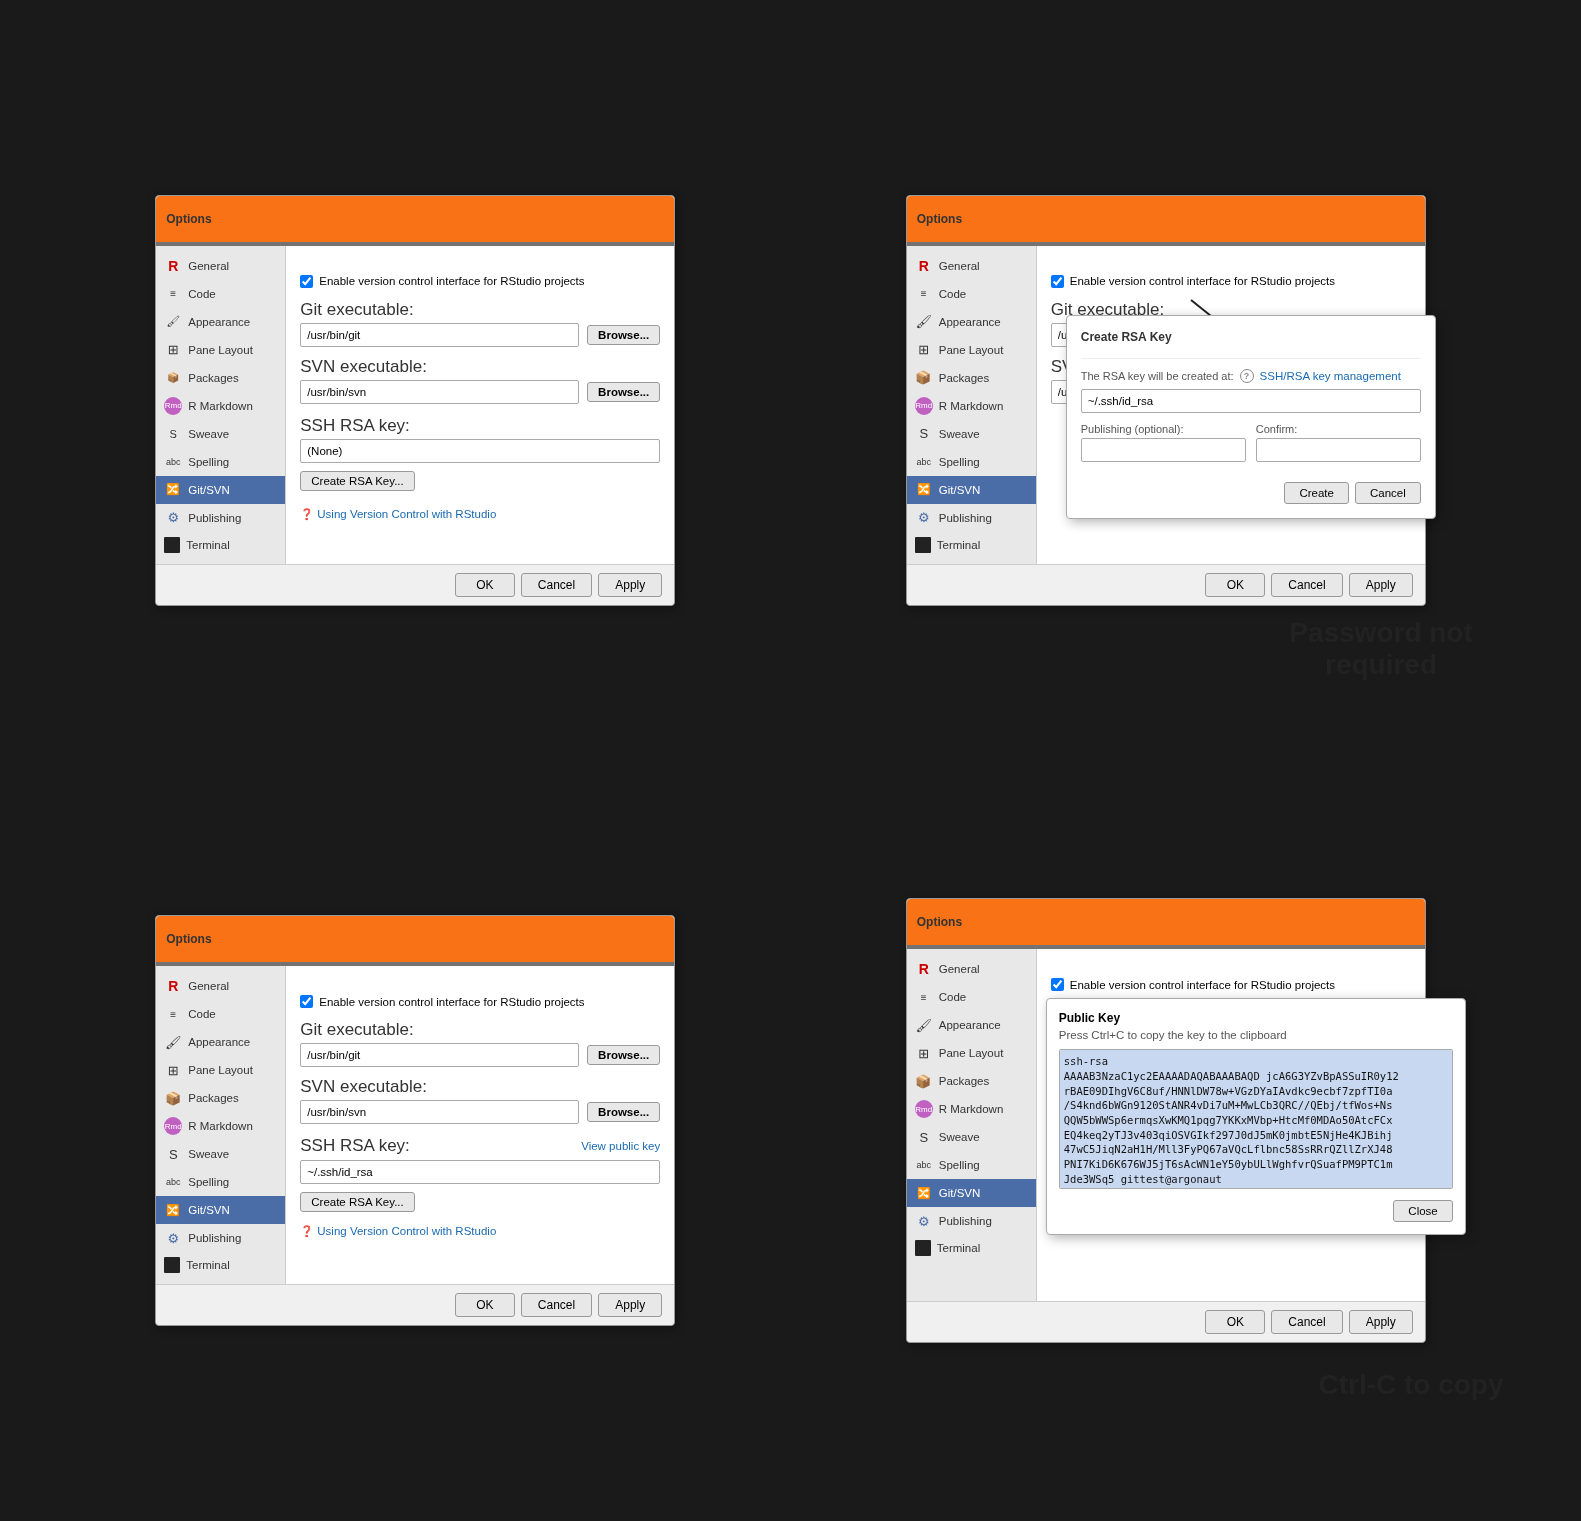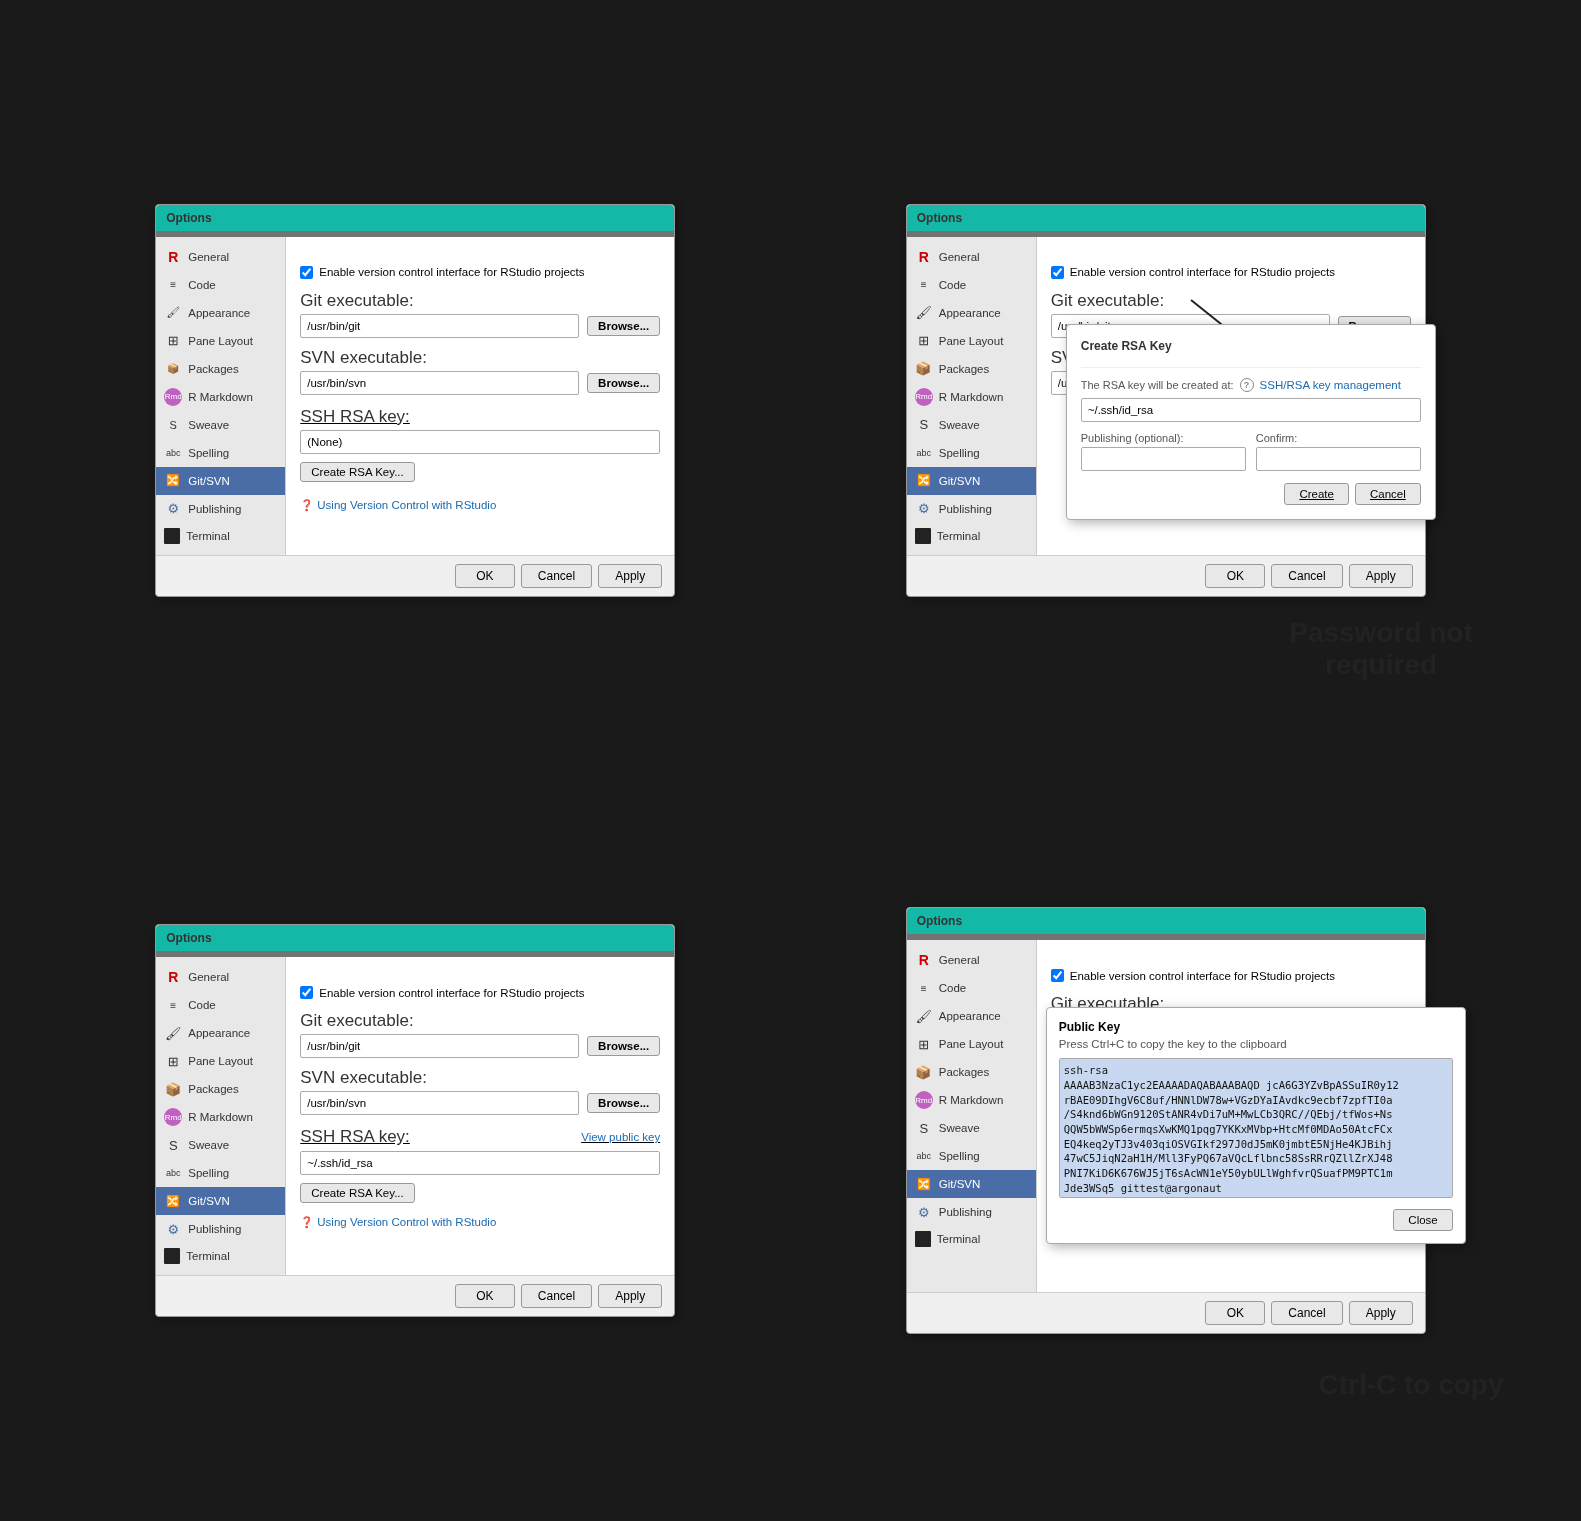--- a/index.html
+++ b/index.html
@@ -30,23 +30,23 @@
       background: #f0f0f0;
       border: 1px solid #999;
       border-radius: 4px;
       box-shadow: 2px 2px 8px rgba(0,0,0,0.4);
       width: 520px;
       display: flex;
       flex-direction: column;
     }
 
     .dialog-titlebar {
-      background: #14b8a6;
-      border-bottom: 6px solid #737373;
-      padding: 6px 10px;
+      background: #f97316;
+      border-bottom: 4px solid #737373;
+      padding: 16px 10px;
       font-size: 12px;
       font-weight: bold;
       color: #333;
       border-radius: 4px 4px 0 0;
     }
 
     .dialog-body {
       display: flex;
       flex: 1;
     }
@@ -132,21 +132,20 @@
       border-radius: 3px;
       padding: 3px 10px;
       font-size: 11.5px;
       cursor: pointer;
       white-space: nowrap;
       font-weight: bold;
     }
 
     .ssh-section {
       margin-top: 12px;
-      text-decoration: underline;
     }
 
     .link-text {
       color: #1a6ab1;
       text-decoration: none;
       font-size: 11.5px;
       cursor: pointer;
     }
 
     .create-key-btn {
@@ -241,22 +240,21 @@
       padding: 3px 4px;
       font-size: 11.5px;
       height: 24px;
       background: white;
     }
 
     .popup-footer {
       display: flex;
       justify-content: flex-end;
       gap: 6px;
-      margin-top: 12px;
-      text-decoration: underline;
+      margin-top: 20px;
     }
 
     .popup-btn {
       background: #e8e8e8;
       border: 1px solid #999;
       border-radius: 3px;
       padding: 4px 14px;
       font-size: 11.5px;
       cursor: pointer;
     }

